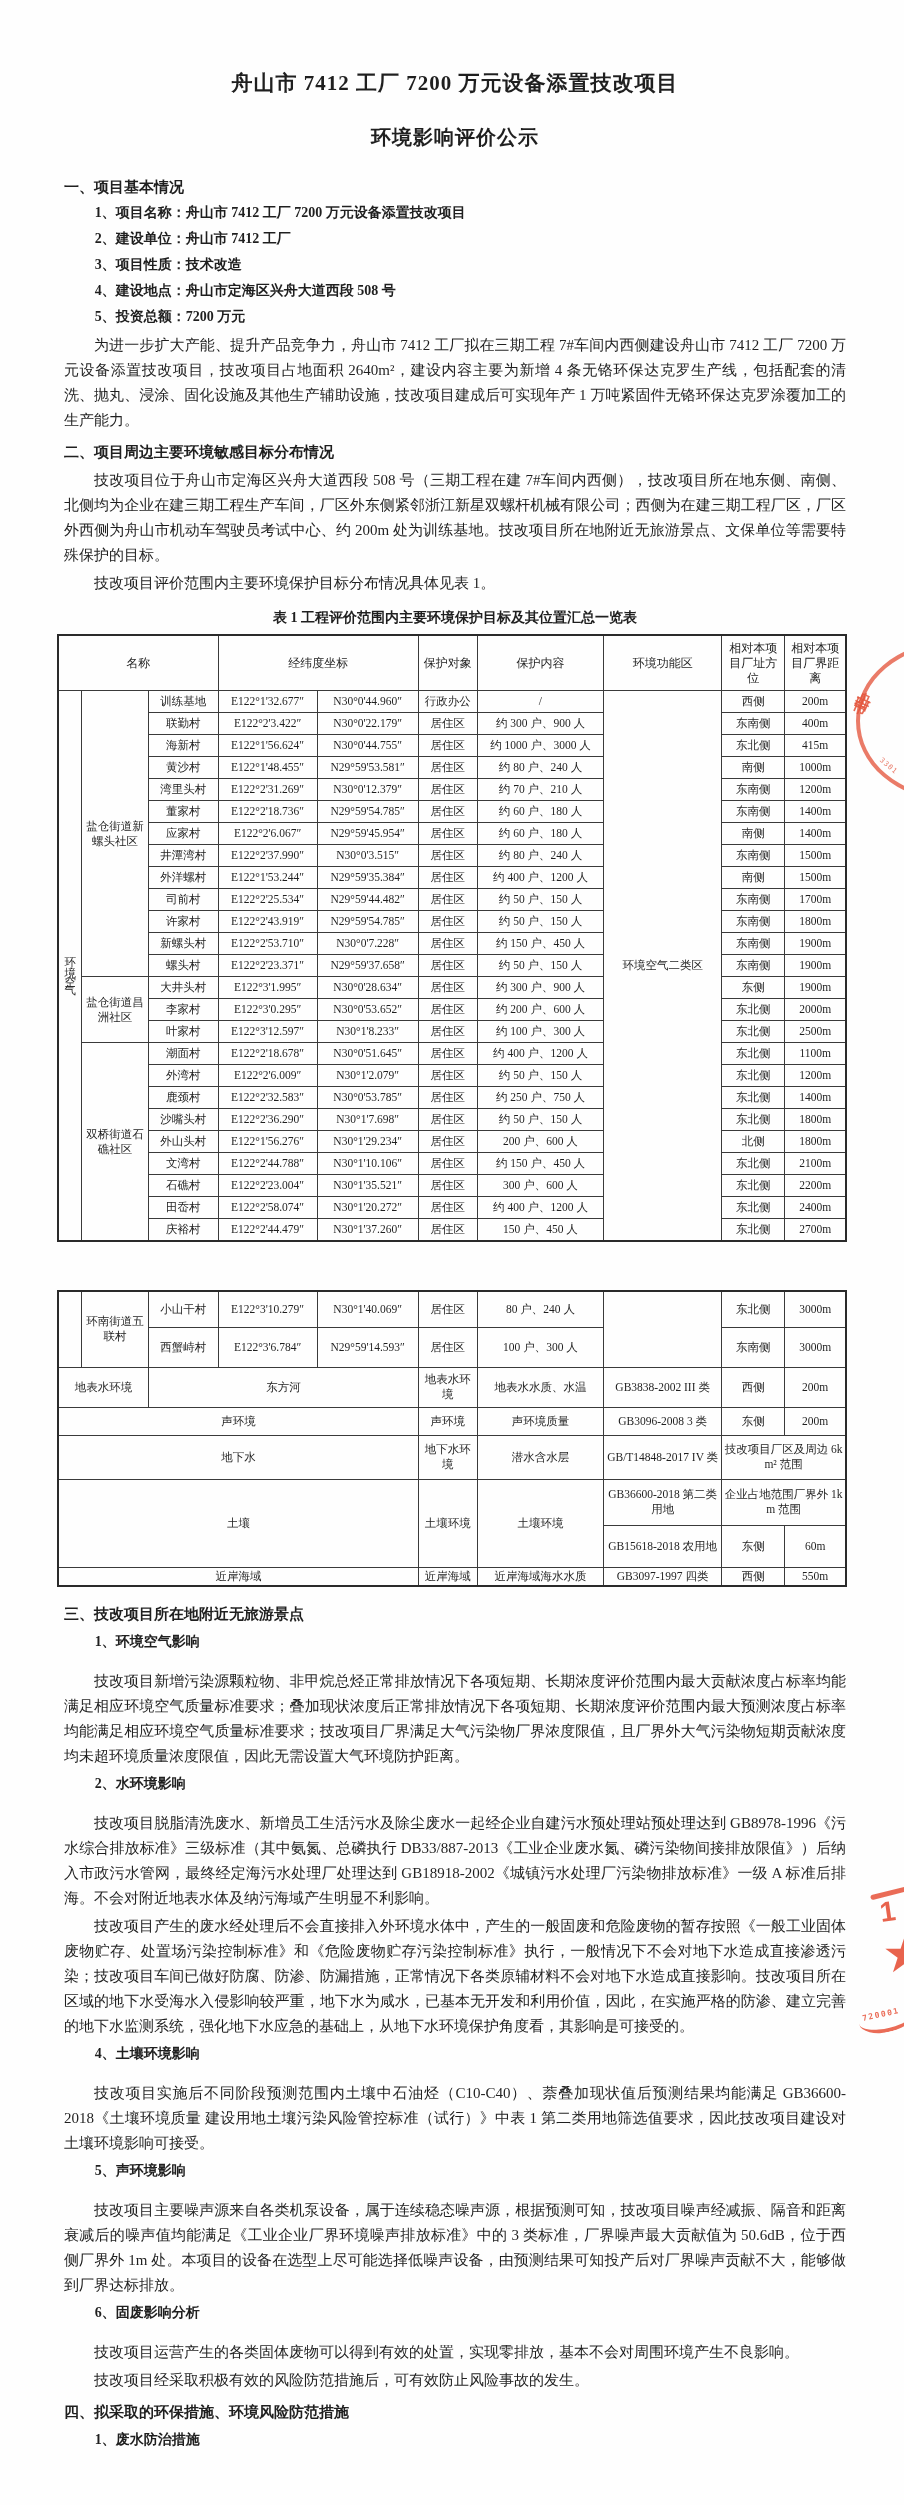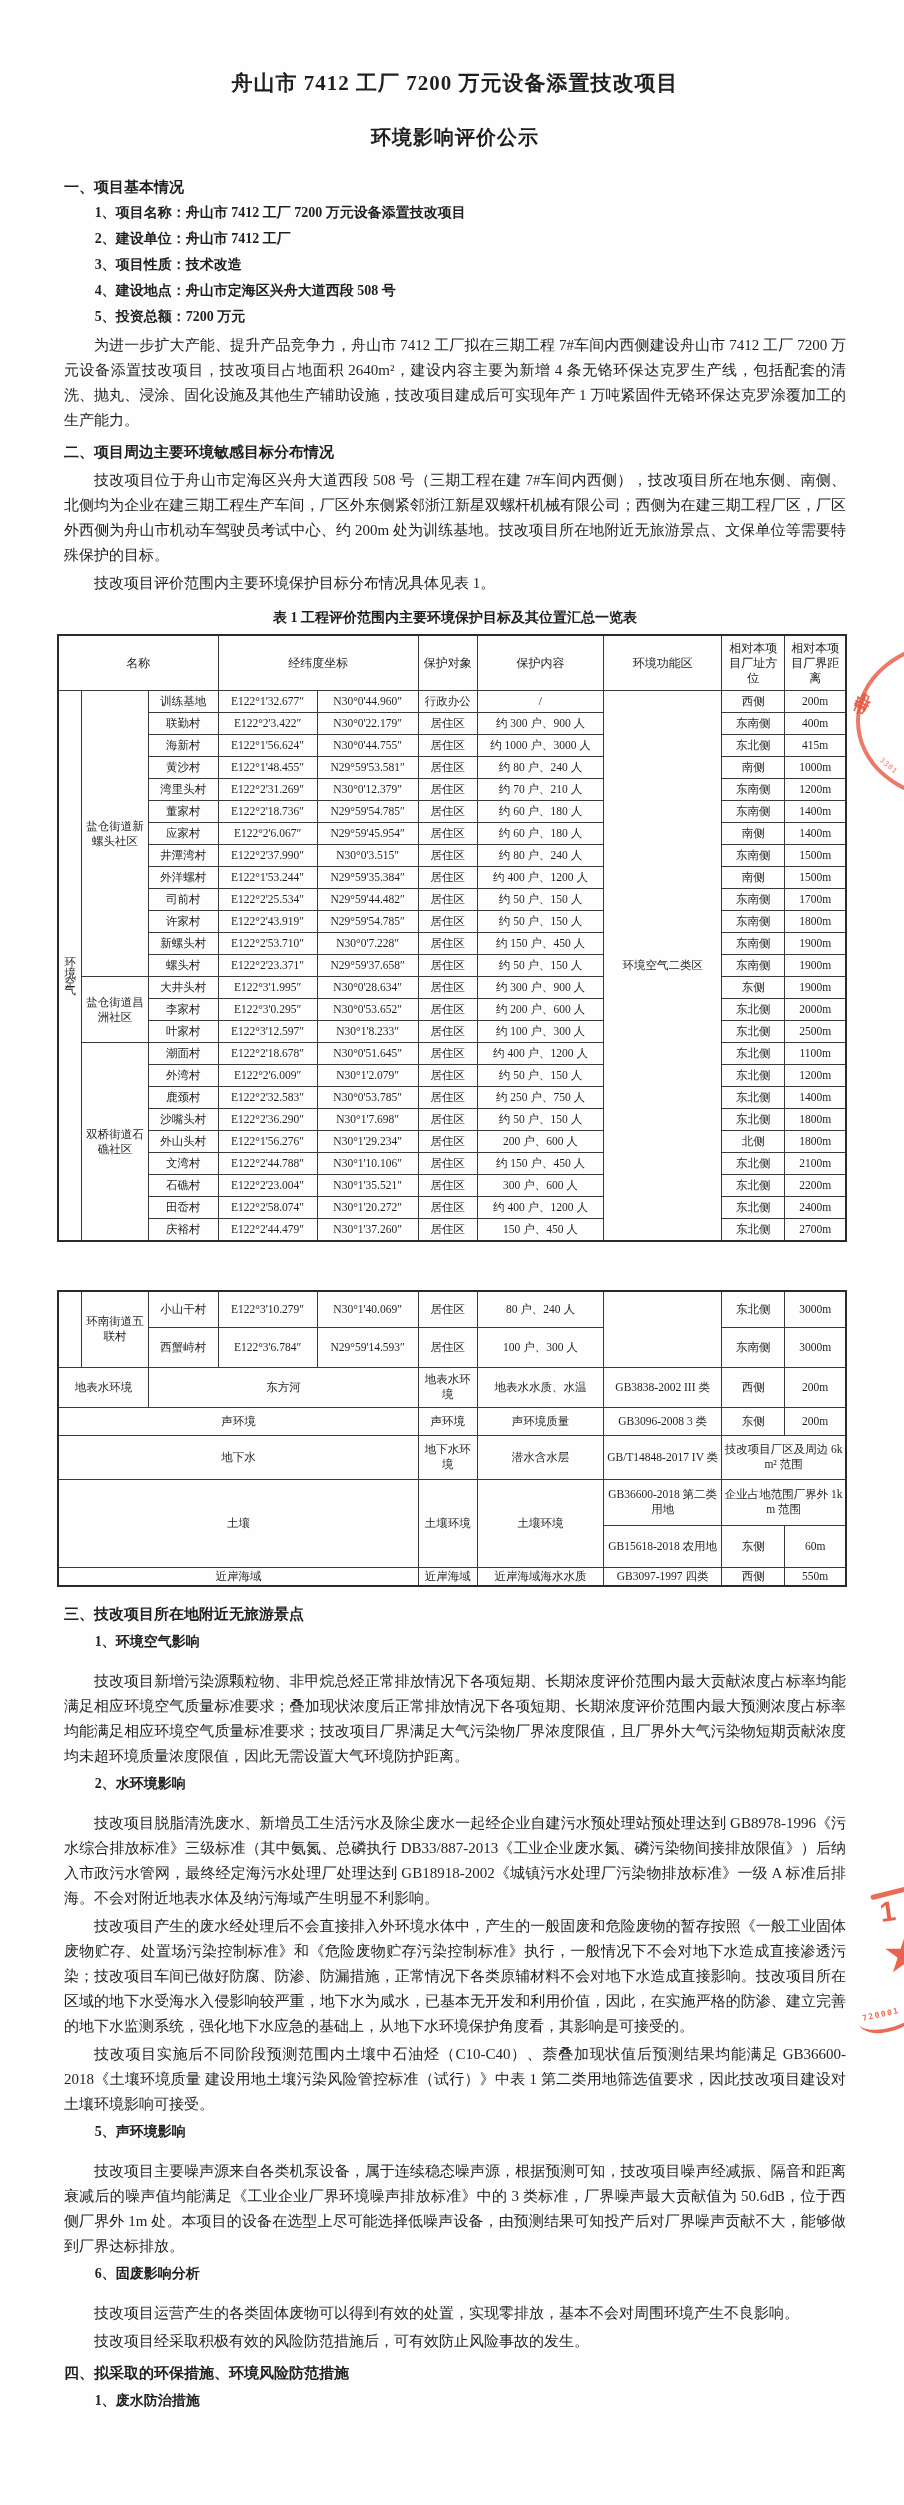--- a/index.html
+++ b/index.html
@@ -458,20 +458,21 @@
       </tbody>
     </table>
 
     <p class="h1" style="margin-top:14px;">三、技改项目所在地附近无旅游景点</p>
 
     <p class="hsub">1、环境空气影响</p>
     <p class="p">技改项目新增污染源颗粒物、非甲烷总烃正常排放情况下各项短期、长期浓度评价范围内最大贡献浓度占标率均能满足相应环境空气质量标准要求；叠加现状浓度后正常排放情况下各项短期、长期浓度评价范围内最大预测浓度占标率均能满足相应环境空气质量标准要求；技改项目厂界满足大气污染物厂界浓度限值，且厂界外大气污染物短期贡献浓度均未超环境质量浓度限值，因此无需设置大气环境防护距离。</p>
     <p class="hsub">2、水环境影响</p>
     <p class="p">技改项目脱脂清洗废水、新增员工生活污水及除尘废水一起经企业自建污水预处理站预处理达到 GB8978-1996《污水综合排放标准》三级标准（其中氨氮、总磷执行 DB33/887-2013《工业企业废水氮、磷污染物间接排放限值》）后纳入市政污水管网，最终经定海污水处理厂处理达到 GB18918-2002《城镇污水处理厂污染物排放标准》一级 A 标准后排海。不会对附近地表水体及纳污海域产生明显不利影响。</p>
     <p class="p">技改项目产生的废水经处理后不会直接排入外环境水体中，产生的一般固废和危险废物的暂存按照《一般工业固体废物贮存、处置场污染控制标准》和《危险废物贮存污染控制标准》执行，一般情况下不会对地下水造成直接渗透污染；技改项目车间已做好防腐、防渗、防漏措施，正常情况下各类原辅材料不会对地下水造成直接影响。技改项目所在区域的地下水受海水入侵影响较严重，地下水为咸水，已基本无开发和利用价值，因此，在实施严格的防渗、建立完善的地下水监测系统，强化地下水应急的基础上，从地下水环境保护角度看，其影响是可接受的。</p>
+    <p class="hsub">4、土壤环境影响</p>
     <p class="p">技改项目实施后不同阶段预测范围内土壤中石油烃（C10-C40）、萘叠加现状值后预测结果均能满足 GB36600-2018《土壤环境质量 建设用地土壤污染风险管控标准（试行）》中表 1 第二类用地筛选值要求，因此技改项目建设对土壤环境影响可接受。</p>
     <p class="hsub">5、声环境影响</p>
     <p class="p">技改项目主要噪声源来自各类机泵设备，属于连续稳态噪声源，根据预测可知，技改项目噪声经减振、隔音和距离衰减后的噪声值均能满足《工业企业厂界环境噪声排放标准》中的 3 类标准，厂界噪声最大贡献值为 50.6dB，位于西侧厂界外 1m 处。本项目的设备在选型上尽可能选择低噪声设备，由预测结果可知投产后对厂界噪声贡献不大，能够做到厂界达标排放。</p>
     <p class="hsub">6、固废影响分析</p>
     <p class="p">技改项目运营产生的各类固体废物可以得到有效的处置，实现零排放，基本不会对周围环境产生不良影响。</p>
     <p class="p">技改项目经采取积极有效的风险防范措施后，可有效防止风险事故的发生。</p>
 
     <p class="h1 tight">四、拟采取的环保措施、环境风险防范措施</p>
     <p class="hsub">1、废水防治措施</p>
 

